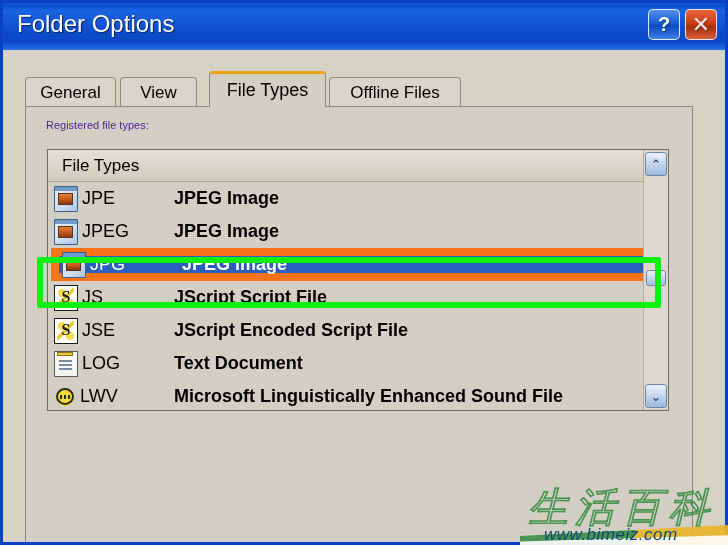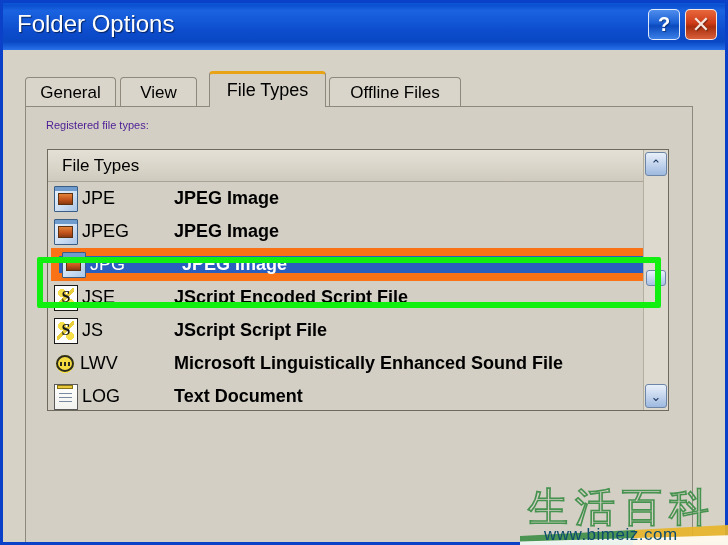--- a/index.html
+++ b/index.html
@@ -409,20 +409,21 @@
   
   .watermark {
     position: absolute;
     left: 520px;
     top: 485px;
     width: 208px;
     height: 60px;
     overflow: hidden;
     z-index: 60;
     pointer-events: none;
+    font-style: italic;
   }
   .wm-chars {
     position: absolute;
     left: 8px;
     top: 0px;
     font-size: 40px;
     letter-spacing: 7px;
     color: transparent;
     -webkit-text-stroke: 1.6px #3f8f49;
     font-family: "DejaVu Sans", sans-serif;
@@ -531,49 +532,49 @@
               <div class="cell-ext">
                 <span class="fi fi-jpeg"></span>
                 <span class="ext-label">JPG</span>
               </div>
               <div class="cell-type">JPEG Image</div>
             </div>
 
             <div class="lv-row">
               <div class="cell-ext">
                 <span class="fi fi-js"></span>
+                <span class="ext-label">JS</span>
+              </div>
+              <div class="cell-type">JScript Script File</div>
+            </div>
+
+            <div class="lv-row">
+              <div class="cell-ext">
+                <span class="fi fi-js"></span>
                 <span class="ext-label">JSE</span>
               </div>
               <div class="cell-type">JScript Encoded Script File</div>
             </div>
 
             <div class="lv-row">
               <div class="cell-ext">
-                <span class="fi fi-js"></span>
-                <span class="ext-label">JS</span>
+                <span class="fi fi-txt"></span>
+                <span class="ext-label">LOG</span>
               </div>
-              <div class="cell-type">JScript Script File</div>
+              <div class="cell-type">Text Document</div>
             </div>
 
             <div class="lv-row">
               <div class="cell-ext">
                 <span class="fi fi-snd"></span>
                 <span class="ext-label">LWV</span>
               </div>
               <div class="cell-type">Microsoft Linguistically Enhanced Sound File</div>
             </div>
 
-            <div class="lv-row">
-              <div class="cell-ext">
-                <span class="fi fi-txt"></span>
-                <span class="ext-label">LOG</span>
-              </div>
-              <div class="cell-type">Text Document</div>
-            </div>
-
           </div>
 
           <div class="vscroll">
             <div class="sb-btn sb-up">
               <span>⌃</span>
             </div>
             <div class="sb-thumb"></div>
             <div class="sb-btn sb-down">
               <span>⌄</span>
             </div>

